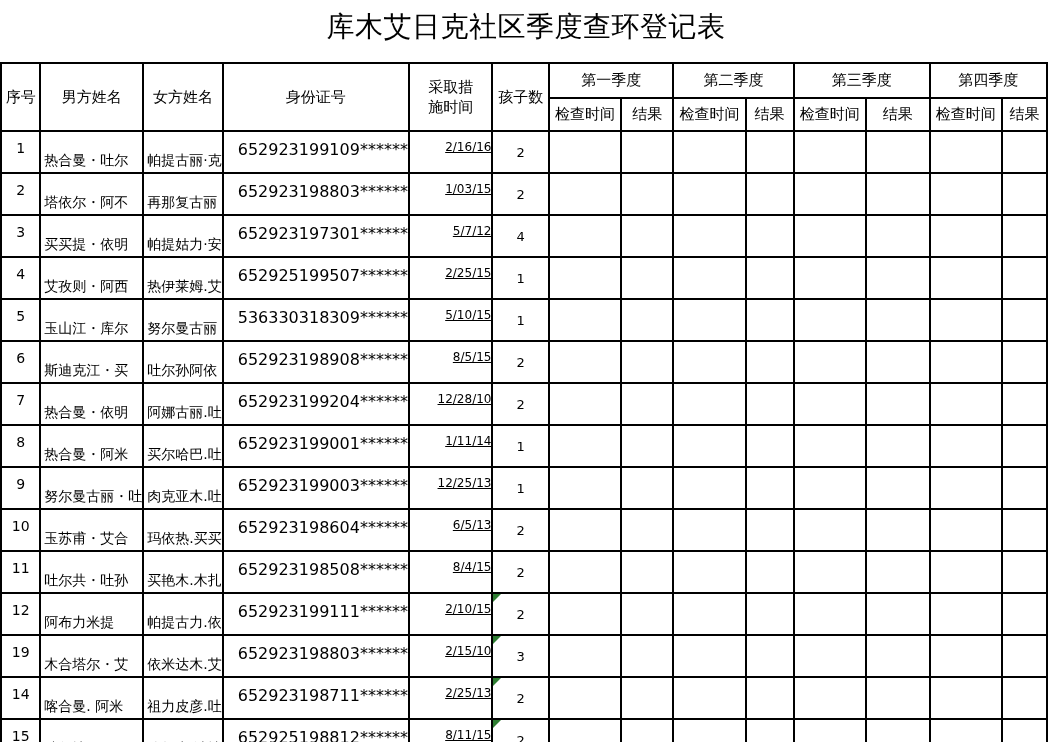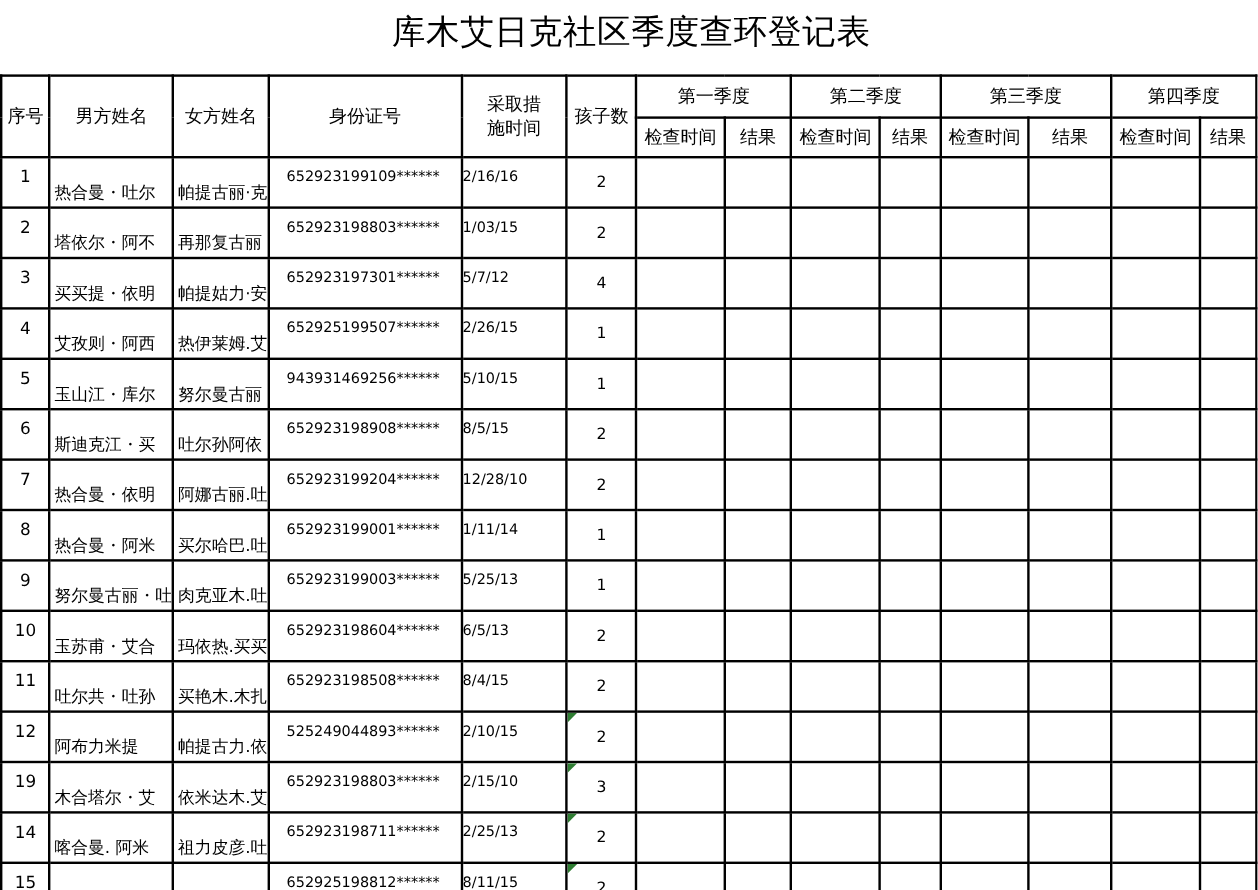--- a/index.html
+++ b/index.html
@@ -10,22 +10,22 @@
     table.sheet { position: absolute; left: 0; top: 62px; border-collapse: collapse; table-layout: fixed; }
     table.sheet td, table.sheet th { border: 2px solid #000; padding: 0; overflow: hidden; white-space: nowrap;
              font-weight: normal; font-family: "DejaVu Sans", sans-serif; }
     th { font-size: 15px; text-align: center; vertical-align: middle; }
     th.h-top { height: 33px; }
     th.h-sub { height: 31px; }
     td { height: 32px; position: relative; }
     td.seq { text-align: center; vertical-align: top; padding-top: 8px !important; font-size: 14px; font-family: "Liberation Sans", sans-serif; }
     td.name { font-size: 14px; vertical-align: bottom; padding-bottom: 2px !important; padding-left: 3px !important;
               font-family: "DejaVu Sans", sans-serif; }
-    td.idno { font-size: 12px; font-family: "DejaVu Sans", sans-serif; vertical-align: top; padding-top: 8px !important; padding-left: 14px !important; }
-    td.date { font-size: 12px; text-align: left; font-family: "DejaVu Sans", sans-serif; vertical-align: top; padding-top: 8px !important; }
+    td.idno { font-size: 16px; font-family: "DejaVu Sans", sans-serif; vertical-align: top; padding-top: 8px !important; padding-left: 14px !important; }
+    td.date { font-size: 12px; text-align: right; font-family: "DejaVu Sans", sans-serif; vertical-align: top; padding-top: 8px !important; text-decoration: underline; }
     td.kids { font-size: 13px; text-align: center; font-family: "DejaVu Serif", serif; vertical-align: middle; }
     .tri { position: absolute; left: 0; top: 0; width: 0; height: 0;
            border-top: 8px solid #2e7d32; border-right: 8px solid transparent; }
   </style>
 </head>
 <body>
 
 <div class="title">库木艾日克社区季度查环登记表</div>
 
 <table class="sheet">
@@ -116,36 +116,36 @@
         <td></td>
         <td></td>
         <td></td>
         <td></td>
       </tr>
       <tr>
         <td class="seq"><span>4</span></td>
         <td class="name"><span>艾孜则・阿西</span></td>
         <td class="name"><span>热伊莱姆.艾</span></td>
         <td class="idno"><span>652925199507******</span></td>
-        <td class="date"><span>2/26/15</span></td>
+        <td class="date"><span>2/25/15</span></td>
         <td class="kids"><span>1</span></td>
         <td></td>
         <td></td>
         <td></td>
         <td></td>
         <td></td>
         <td></td>
         <td></td>
         <td></td>
       </tr>
       <tr>
         <td class="seq"><span>5</span></td>
         <td class="name"><span>玉山江・库尔</span></td>
         <td class="name"><span>努尔曼古丽</span></td>
-        <td class="idno"><span>943931469256******</span></td>
+        <td class="idno"><span>536330318309******</span></td>
         <td class="date"><span>5/10/15</span></td>
         <td class="kids"><span>1</span></td>
         <td></td>
         <td></td>
         <td></td>
         <td></td>
         <td></td>
         <td></td>
         <td></td>
         <td></td>
@@ -196,21 +196,21 @@
         <td></td>
         <td></td>
         <td></td>
         <td></td>
       </tr>
       <tr>
         <td class="seq"><span>9</span></td>
         <td class="name"><span>努尔曼古丽・吐</span></td>
         <td class="name"><span>肉克亚木.吐</span></td>
         <td class="idno"><span>652923199003******</span></td>
-        <td class="date"><span>5/25/13</span></td>
+        <td class="date"><span>12/25/13</span></td>
         <td class="kids"><span>1</span></td>
         <td></td>
         <td></td>
         <td></td>
         <td></td>
         <td></td>
         <td></td>
         <td></td>
         <td></td>
       </tr>
@@ -243,21 +243,21 @@
         <td></td>
         <td></td>
         <td></td>
         <td></td>
         <td></td>
       </tr>
       <tr>
         <td class="seq"><span>12</span></td>
         <td class="name"><span>阿布力米提</span></td>
         <td class="name"><span>帕提古力.依</span></td>
-        <td class="idno"><span>525249044893******</span></td>
+        <td class="idno"><span>652923199111******</span></td>
         <td class="date"><span>2/10/15</span></td>
         <td class="kids"><span class="tri"></span><span>2</span></td>
         <td></td>
         <td></td>
         <td></td>
         <td></td>
         <td></td>
         <td></td>
         <td></td>
         <td></td>

